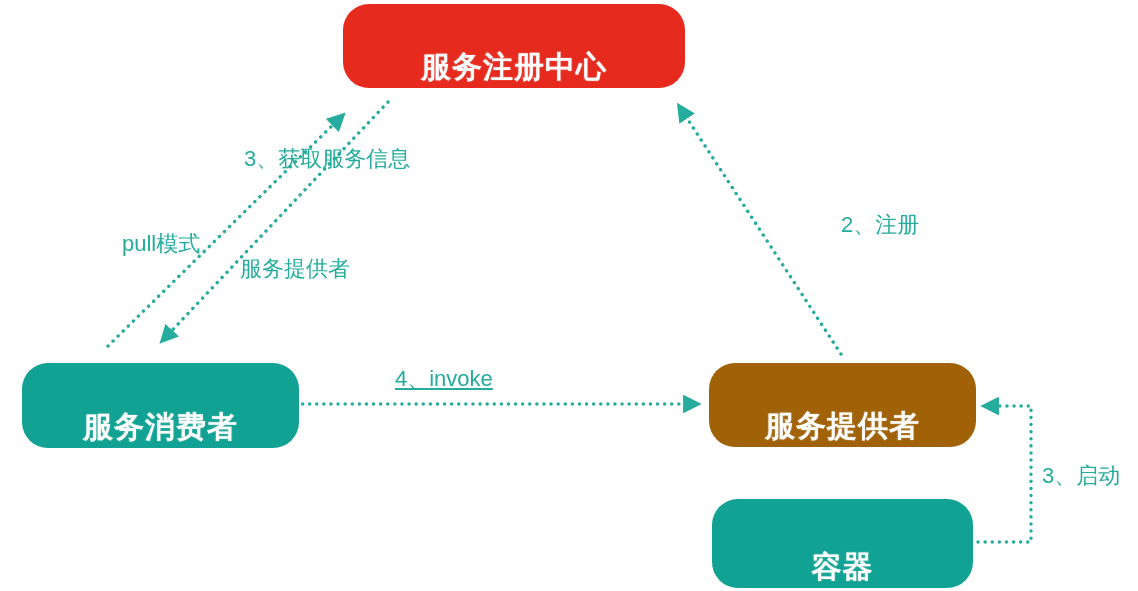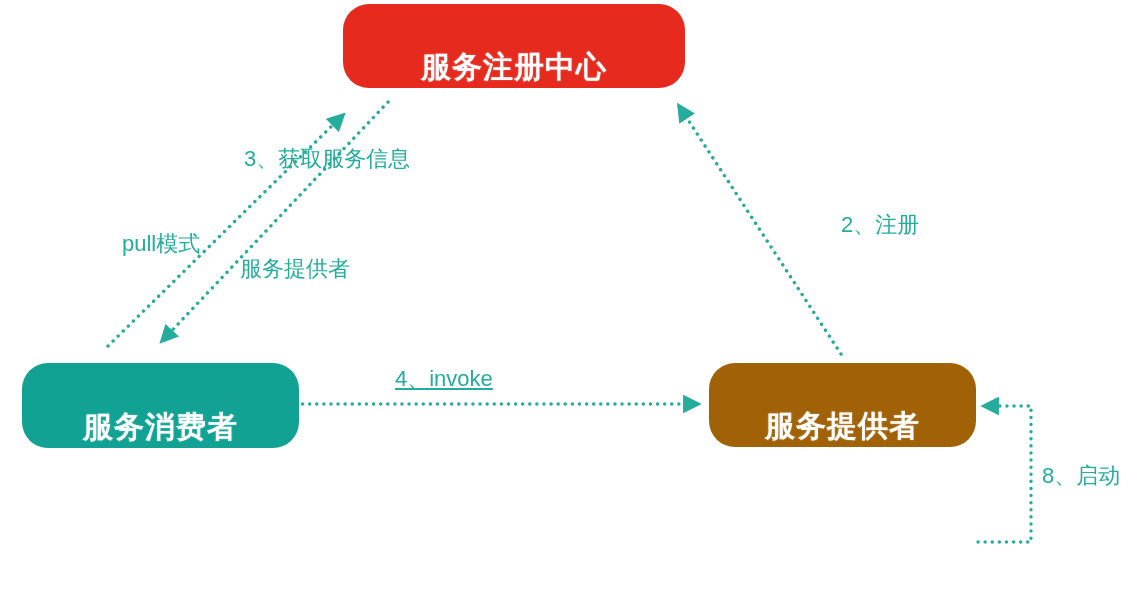--- a/index.html
+++ b/index.html
@@ -86,26 +86,29 @@
   </div>
 
   <div class="node node-consumer" style="background-color: rgb(17, 162, 148);">
     <span>服务消费者</span>
   </div>
 
   <div class="node node-provider" style="background-color: #a16207;">
     <span>服务提供者</span>
   </div>
 
+  <div class="node node-container" style="background-color: rgb(17, 162, 148);">
+    <span>容器</span>
+  </div>
 
   <div class="edge-label lbl-fetch" style="color: rgb(37, 172, 156);">3、获取服务信息</div>
 
   <div class="edge-label lbl-pull" style="color: rgb(37, 172, 156);">pull模式</div>
 
   <div class="edge-label lbl-push" style="color: rgb(37, 172, 156);">服务提供者</div>
 
   <div class="edge-label lbl-register" style="color: rgb(37, 172, 156);">2、注册</div>
 
   <div class="edge-label lbl-invoke" style="color: rgb(37, 172, 156);">4、invoke</div>
 
-  <div class="edge-label lbl-start" style="color: rgb(37, 172, 156);">8、启动</div>
+  <div class="edge-label lbl-start" style="color: rgb(37, 172, 156);">3、启动</div>
 
 </div>
 
 </body></html>

